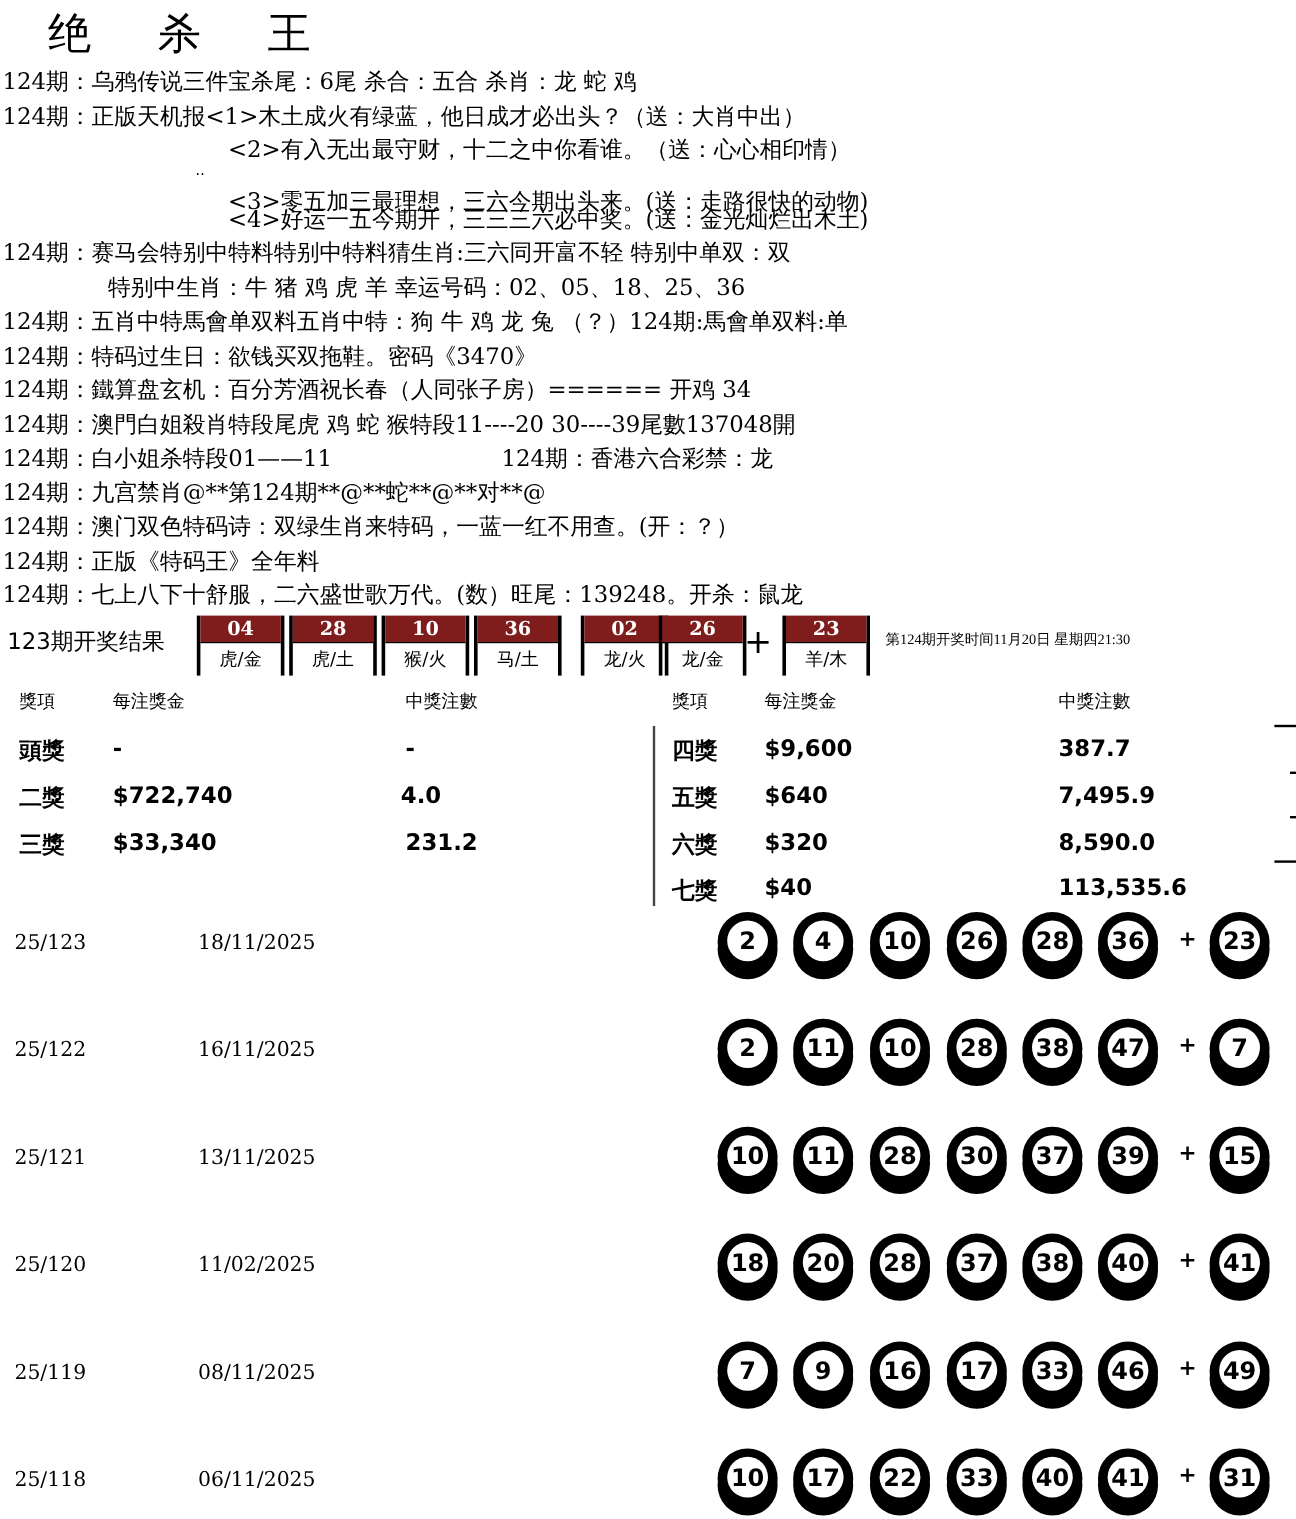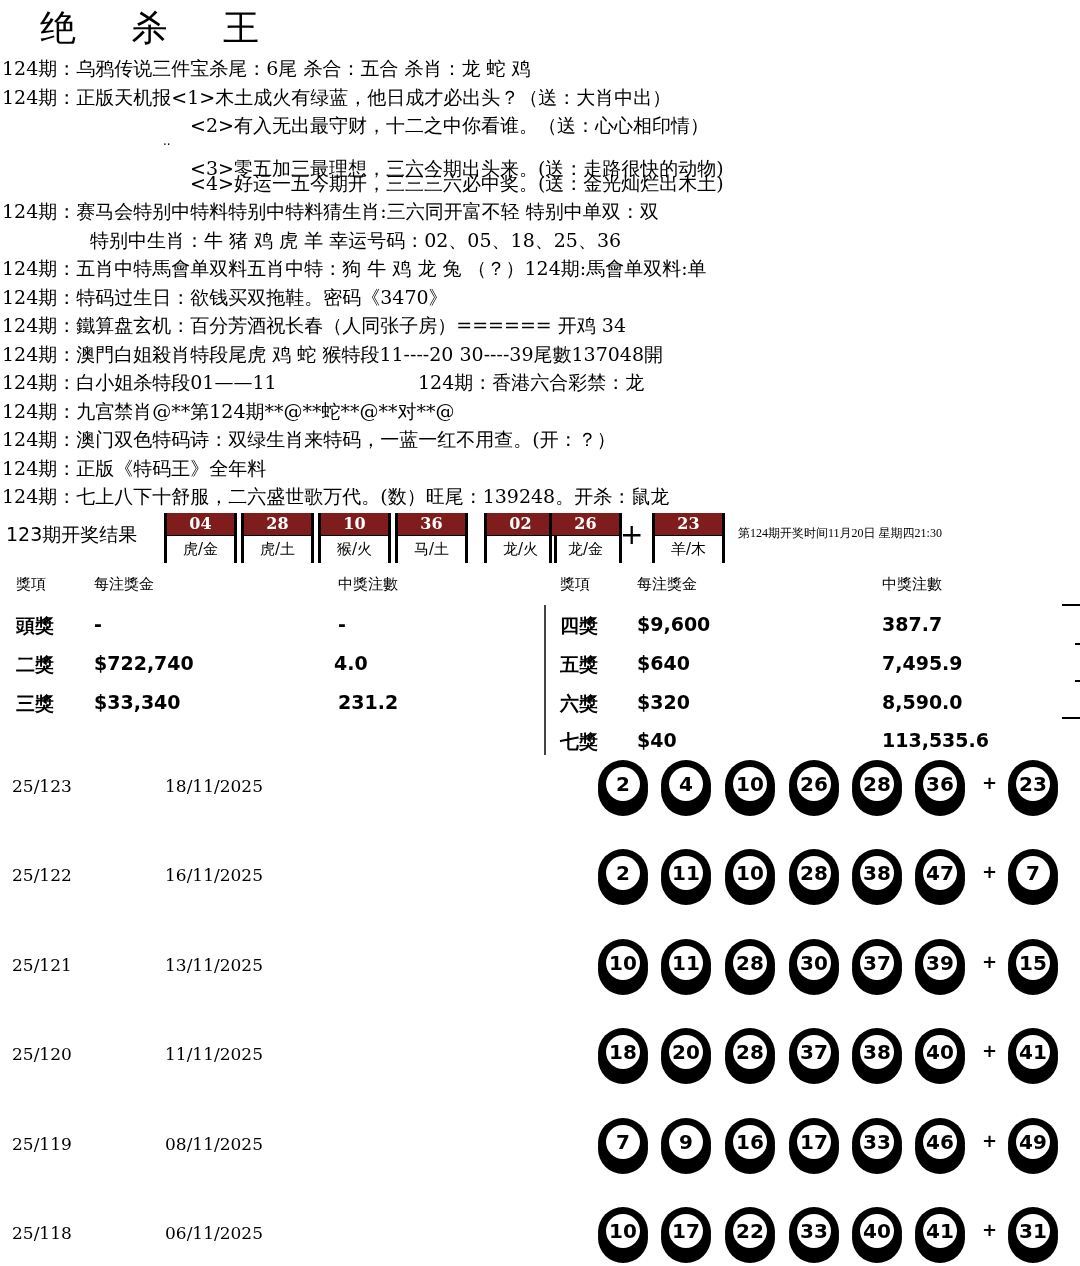--- a/index.html
+++ b/index.html
@@ -201,21 +201,21 @@
   <div class="ball" style="left:915px">
       <span>39</span>
     </div>
   <div class="bplus">+</div>
   <div class="ball" style="left:1008px">
       <span>15</span>
     </div>
 </div>
 <div class="draw" style="top:1028px">
   <div class="issue">25/120</div>
-  <div class="date">11/11/2025</div>
+  <div class="date">11/02/2025</div>
   <div class="ball" style="left:598px">
       <span>18</span>
     </div>
   <div class="ball" style="left:661px">
       <span>20</span>
     </div>
   <div class="ball" style="left:725px">
       <span>28</span>
     </div>
   <div class="ball" style="left:789px">

